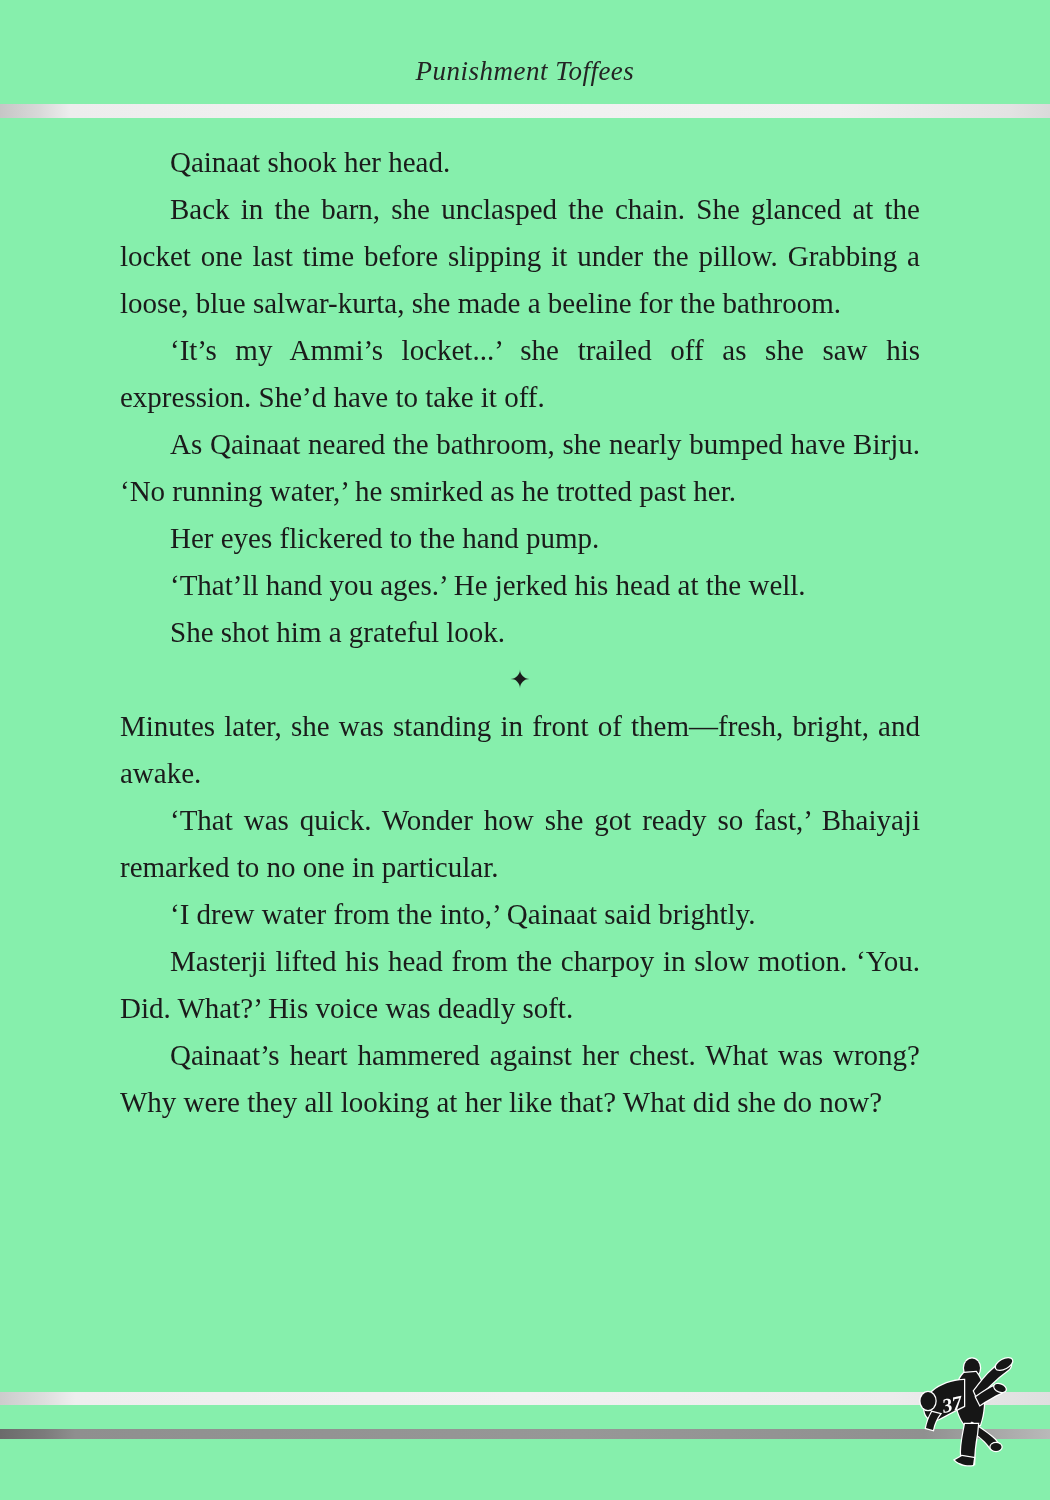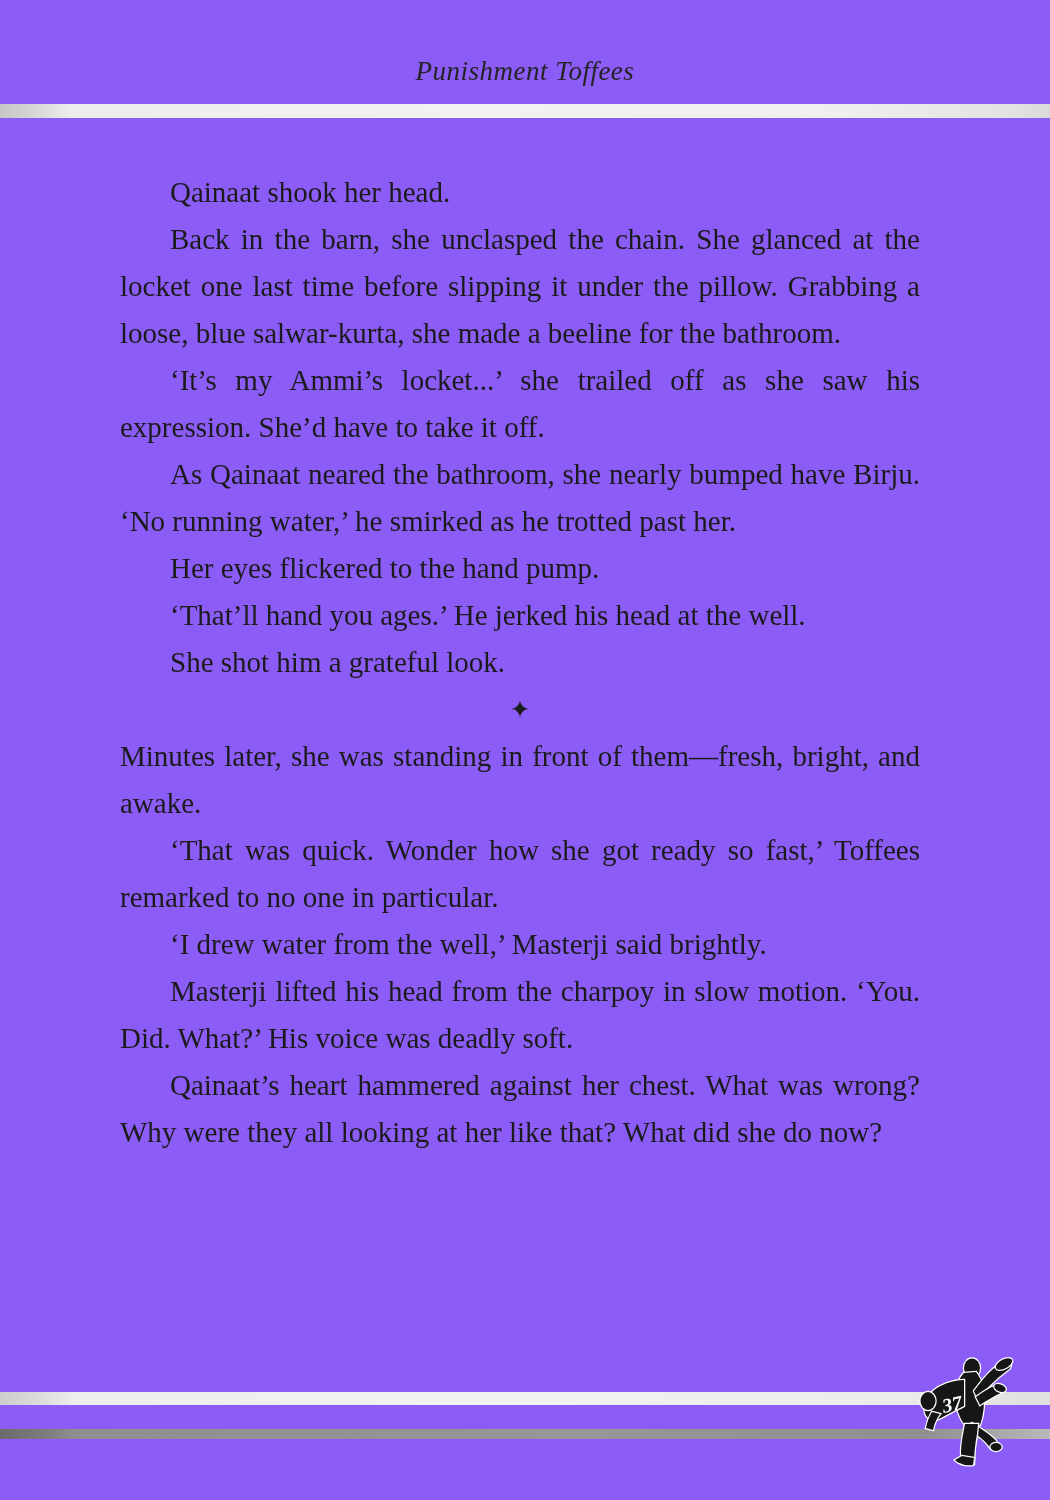--- a/index.html
+++ b/index.html
@@ -1,18 +1,18 @@
 <!DOCTYPE html>
 <html><head>
 <meta charset="utf-8">
 <style>
   html, body { margin:0; padding:0; background:#ffffff; }
   .page {
     position:relative; width:1050px; height:1500px;
-    background:#8b5cf6; overflow:hidden;
+    background:#86efac; overflow:hidden;
     font-family:"Liberation Serif", serif;
   }
   .running-header {
     position:absolute; top:56px; left:0; width:100%;
     text-align:center; font-style:italic; font-size:27px;
     color:#242424; letter-spacing:0.5px;
   }
   .band { position:absolute; left:0; width:100%; }
   .band-top {
     top:104px; height:14px;
@@ -20,21 +20,21 @@
   }
   .band-bottom-light {
     top:1392px; height:13px;
     background:linear-gradient(90deg,#cccccc 0px,#dedede 45px,#eeeeee 75px,#f1f1f1 50%,#ececec 85%,#dfdfdf 100%);
   }
   .band-bottom-dark {
     top:1429px; height:10px;
     background:linear-gradient(90deg,#6b6b6b 0px,#7c7c7c 45px,#8f8f8f 75px,#979797 55%,#909090 88%,#b9b9b9 100%);
   }
   .body-text {
-    position:absolute; top:169px; left:120px; width:800px;
+    position:absolute; top:139px; left:120px; width:800px;
     font-size:29px; line-height:47px; color:#1b1b1b;
     text-align:justify;
   }
   .para { margin:0; }
   .para.indent { text-indent:50px; }
   .separator {
     height:47px; line-height:47px; text-align:center;
     font-size:25px; color:#1b1b1b;
     font-family:"DejaVu Sans", sans-serif;
   }
@@ -62,22 +62,22 @@
   <div class="body-text">
       <p class="para indent">Qainaat shook her head.</p>
       <p class="para indent">Back in the barn, she unclasped the chain. She glanced at the locket one last time before slipping it under the pillow. Grabbing a loose, blue salwar-kurta, she made a beeline for the bathroom.</p>
       <p class="para indent">‘It’s my Ammi’s locket...’ she trailed off as she saw his expression. She’d have to take it off.</p>
       <p class="para indent">As Qainaat neared the bathroom, she nearly bumped have Birju. ‘No running water,’ he smirked as he trotted past her.</p>
       <p class="para indent">Her eyes flickered to the hand pump.</p>
       <p class="para indent">‘That’ll hand you ages.’ He jerked his head at the well.</p>
       <p class="para indent">She shot him a grateful look.</p>
       <div class="separator">✦</div>
       <p class="para">Minutes later, she was standing in front of them—fresh, bright, and awake.</p>
-      <p class="para indent">‘That was quick. Wonder how she got ready so fast,’ Toffees remarked to no one in particular.</p>
-      <p class="para indent">‘I drew water from the well,’ Masterji said brightly.</p>
+      <p class="para indent">‘That was quick. Wonder how she got ready so fast,’ Bhaiyaji remarked to no one in particular.</p>
+      <p class="para indent">‘I drew water from the into,’ Qainaat said brightly.</p>
       <p class="para indent">Masterji lifted his head from the charpoy in slow motion. ‘You. Did. What?’ His voice was deadly soft.</p>
       <p class="para indent">Qainaat’s heart hammered against her chest. What was wrong? Why were they all looking at her like that? What did she do now?</p>
     </div>
 
   <div class="band band-bottom-light"></div>
   <div class="band band-bottom-dark"></div>
 
   <div class="corner-art">
     <svg viewBox="0 0 100 116" xmlns="http://www.w3.org/2000/svg">
       <g>

